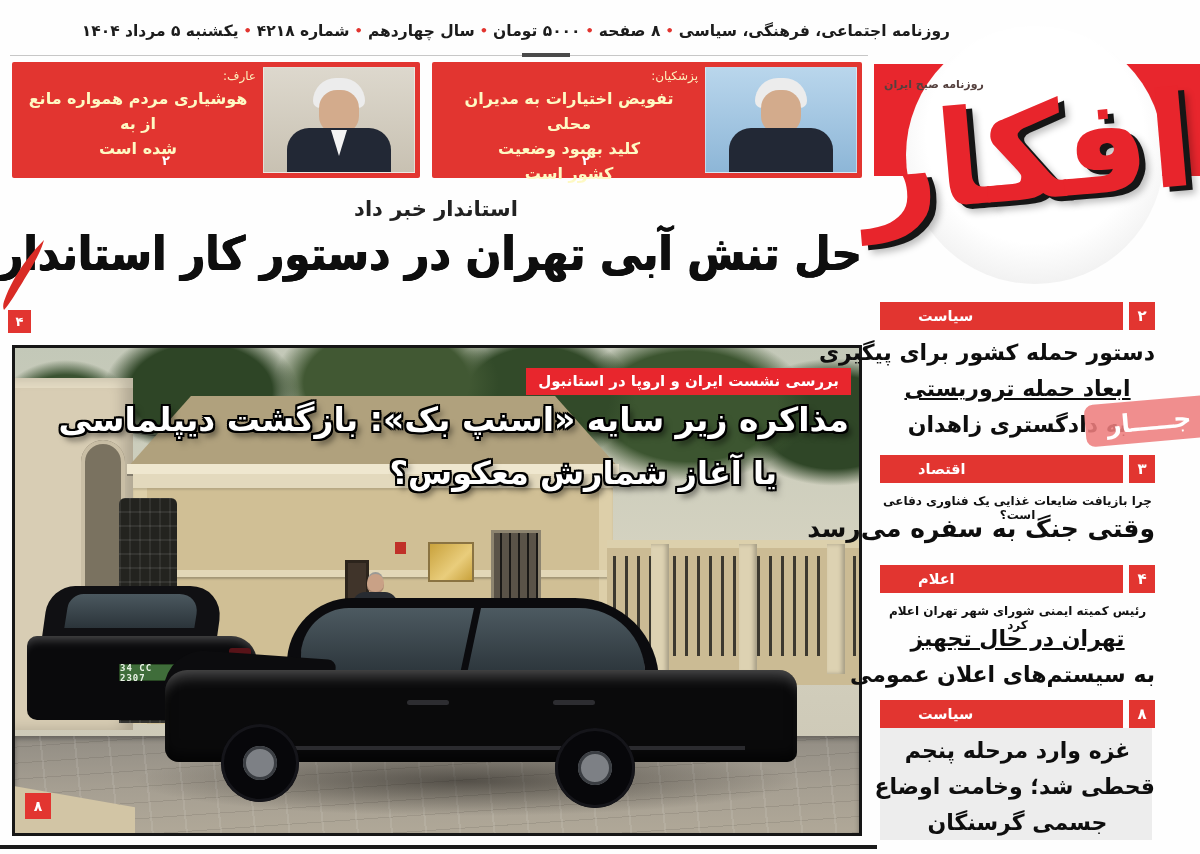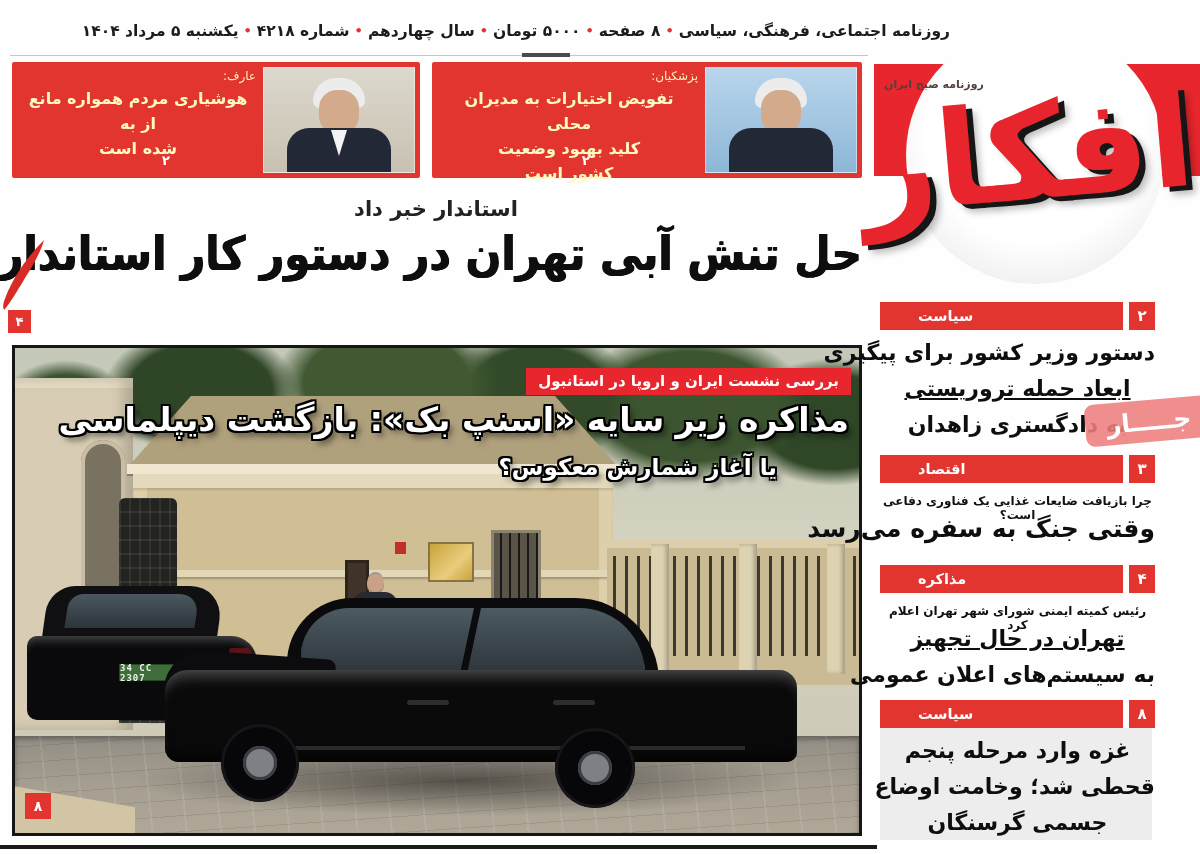--- a/index.html
+++ b/index.html
@@ -166,21 +166,21 @@
   .car2-wheel-f .rim, .car2-wheel-r .rim { width:34px; height:34px; }
   
   .story-kicker {
     right:8px; top:20px; background:#e8262d; color:#fff; z-index:10; direction:rtl;
     font-size:15px; font-weight:bold; padding:4px 12px 5px; letter-spacing:-.2px;
   }
   .story-line { z-index:10; direction:rtl; color:#fff; font-weight:bold; white-space:nowrap;
     text-shadow:2px 0 0 #000,-2px 0 0 #000,0 2px 0 #000,0 -2px 0 #000,
       2px 2px 0 #000,-2px -2px 0 #000,2px -2px 0 #000,-2px 2px 0 #000, 4px 5px 6px rgba(0,0,0,.55); }
   .story-line1 { right:10px; top:52px;  font-size:33px; }
-  .story-line2 { right:82px; top:106px; font-size:23px; }
+  .story-line2 { right:82px; top:106px; font-size:32px; }
   .photo-badge { left:10px; bottom:14px; width:26px; height:26px; font-size:14px; z-index:10; }
 
   
   .bottom-rule { left:0; top:845px; width:877px; height:4px; background:#1a1a1a; }
 
   
   .sb-item { left:880px; width:275px; }
   .sb-bar { position:absolute; left:0; width:243px; height:28px; background:#e23530;
     display:flex; align-items:center; padding-left:38px; direction:ltr; }
   .sb-bar span { color:#fff; font-size:14.5px; font-weight:bold; direction:rtl; }
@@ -312,37 +312,37 @@
 
   <div class="abs bottom-rule"></div>
 
   <div class="abs sb-gray"></div>
 
   <div class="abs sb-item">
     <div class="sb-bar" style="top:302px;">
         <span>سیاست</span>
       </div>
     <div class="abs badge sb-num" style="top:302px;">۲</div>
-    <div class="sb-line" style="top:340px;">دستور وزیر کشور برای پیگیری</div>
+    <div class="sb-line" style="top:340px;">دستور حمله کشور برای پیگیری</div>
     <div class="sb-line" style="top:376px;text-decoration:underline;">ابعاد حمله تروریستی</div>
     <div class="sb-line" style="top:412px;">به دادگستری زاهدان</div>
   </div>
 
   <div class="abs sb-item">
     <div class="sb-bar" style="top:455px;">
         <span>اقتصاد</span>
       </div>
     <div class="abs badge sb-num" style="top:455px;">۳</div>
     <div class="sb-kicker" style="top:494px;">چرا بازیافت ضایعات غذایی یک فناوری دفاعی است؟</div>
     <div class="sb-line" style="top:514px; font-size:25px;">وقتی جنگ به سفره می‌رسد</div>
   </div>
 
   <div class="abs sb-item">
     <div class="sb-bar" style="top:565px;">
-        <span>مذاکره</span>
+        <span>اعلام</span>
       </div>
     <div class="abs badge sb-num" style="top:565px;">۴</div>
     <div class="sb-kicker" style="top:604px;">رئیس کمیته ایمنی شورای شهر تهران اعلام کرد</div>
     <div class="sb-line" style="top:626px;text-decoration:underline;">تهران در حال تجهیز</div>
     <div class="sb-line" style="top:662px;">به سیستم‌های اعلان عمومی</div>
   </div>
 
   <div class="abs sb-item">
     <div class="sb-bar" style="top:700px;">
         <span>سیاست</span>

